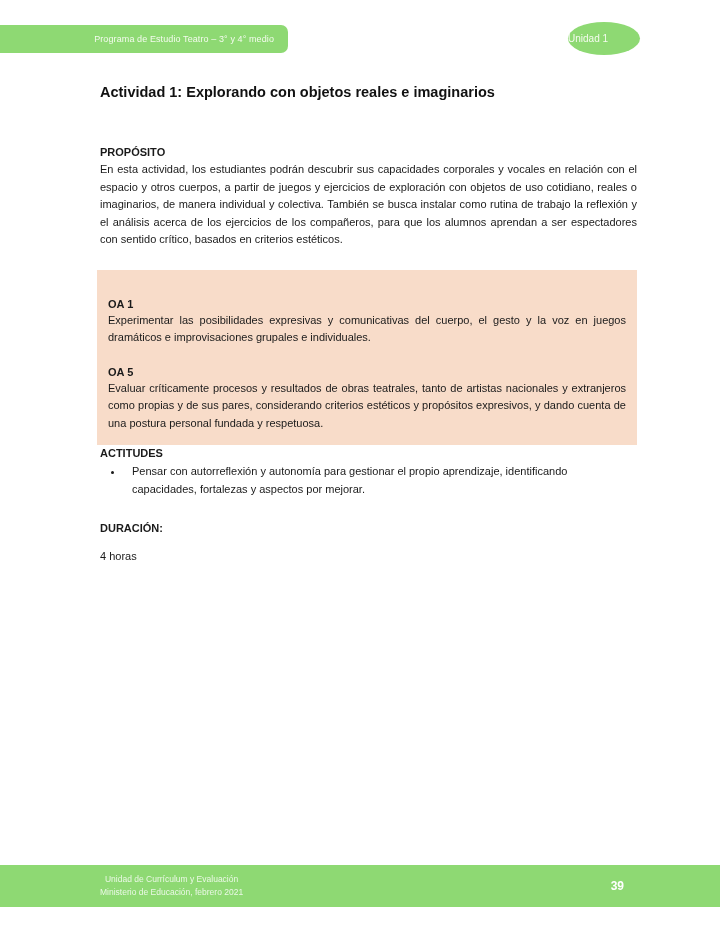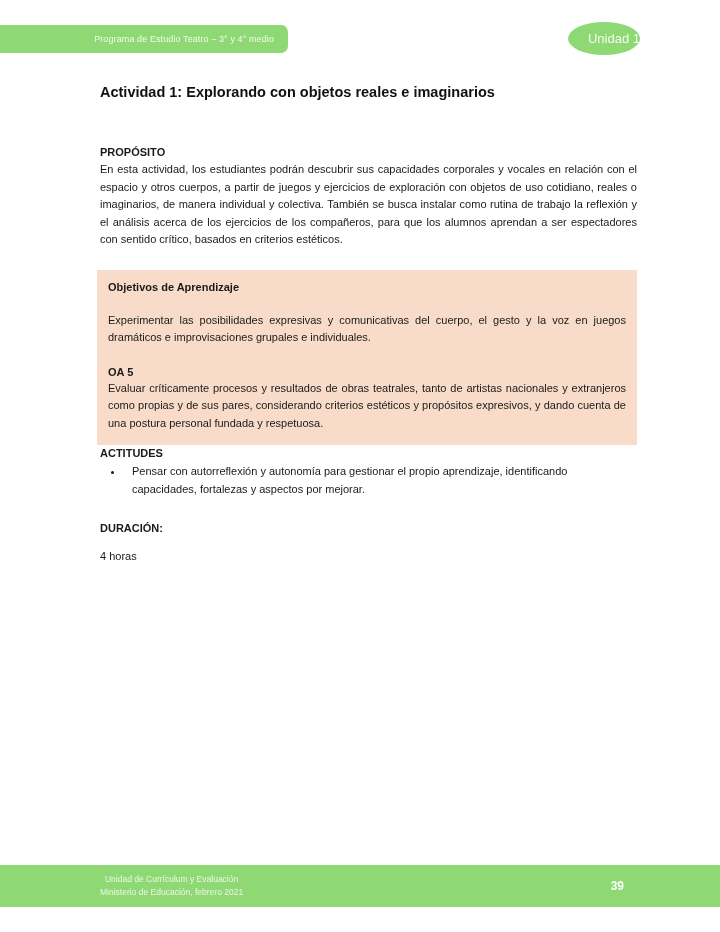--- a/index.html
+++ b/index.html
@@ -11,22 +11,22 @@
   .badge-left {
     position:absolute; left:0; top:25px; width:288px; height:28px;
     background:var(--green,#8ed973); border-radius:0 7px 7px 0;
     display:flex; align-items:center; justify-content:flex-end;
     padding-right:14px; box-sizing:border-box;
     color:#f4fbee; font-size:9px; letter-spacing:.1px;
   }
   .badge-right {
     position:absolute; left:568px; top:22px; width:72px; height:33px;
     background:var(--green,#8ed973); border-radius:50%;
-    display:flex; align-items:center; justify-content:flex-end;
-    color:#f4fbee; font-size:13px;
+    display:flex; align-items:center; justify-content:flex-start;
+    color:#f4fbee; font-size:10px;
   }
   
   .content { position:absolute; left:100px; top:84px; width:537px; }
   .title { font-size:14.5px; font-weight:bold; margin:0 0 44px 0; color:#111; }
   .h { font-weight:bold; font-size:11px; line-height:16px; }
   .body-text, .oa-box p, li, .duracion p {
     font-size:11px; line-height:17.5px; margin:0;
   }
   .body-text { text-align:justify; margin-top:1px; }
   .proposito { margin-bottom:0; }
@@ -67,22 +67,22 @@
   <div class="content">
 
     <h1 class="title">Actividad 1: Explorando con objetos reales e imaginarios</h1>
 
     <div class="proposito">
       <div class="h">PROPÓSITO</div>
       <p class="body-text">En esta actividad, los estudiantes podrán descubrir sus capacidades corporales y vocales en relación con el espacio y otros cuerpos, a partir de juegos y ejercicios de exploración con objetos de uso cotidiano, reales o imaginarios, de manera individual y colectiva. También se busca instalar como rutina de trabajo la reflexión y el análisis acerca de los ejercicios de los compañeros, para que los alumnos aprendan a ser espectadores con sentido crítico, basados en criterios estéticos.</p>
     </div>
 
     <div class="oa-box">
-      <div class="h">Objetivos de Aprendizaje</div>
       <div class="oa-item">
+        <div class="h">OA 1</div>
         <p>Experimentar las posibilidades expresivas y comunicativas del cuerpo, el gesto y la voz en juegos dramáticos e improvisaciones grupales e individuales.</p>
       </div>
       <div class="oa-item">
         <div class="h">OA 5</div>
         <p>Evaluar críticamente procesos y resultados de obras teatrales, tanto de artistas nacionales y extranjeros como propias y de sus pares, considerando criterios estéticos y propósitos expresivos, y dando cuenta de una postura personal fundada y respetuosa.</p>
       </div>
     </div>
 
     <div class="actitudes">
       <div class="h">ACTITUDES</div>

